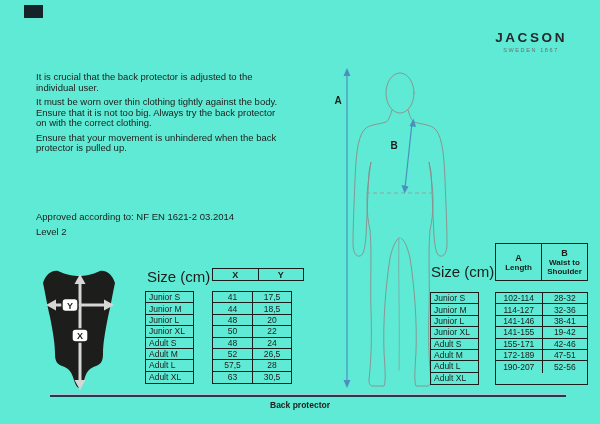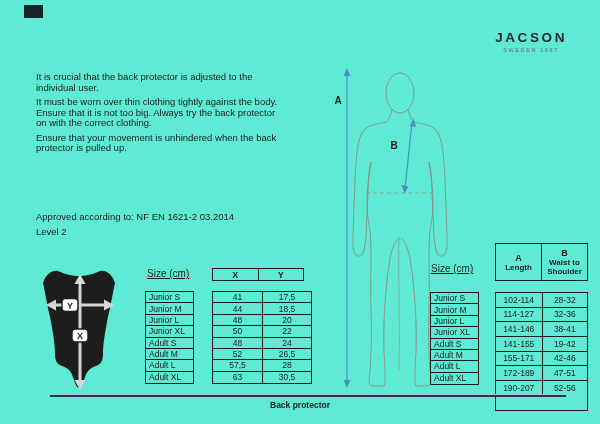--- a/index.html
+++ b/index.html
@@ -17,49 +17,49 @@
   .brand { right:33px; top:30px; text-align:center; }
   .brand-name { font-size:13.5px; font-weight:bold; letter-spacing:2.6px; color:#26262b; }
   .brand-tagline { font-size:5.5px; letter-spacing:1.6px; color:#6d6d72; margin-top:2px; }
 
   
   .instructions { left:36px; top:72px; width:252px; font-size:9.5px; line-height:10.5px; }
   .instructions p { margin:0 0 4px 0; }
   .approved { left:36px; top:210px; width:280px; font-size:9.5px; line-height:14.5px; }
 
   
-  .tbl-label { font-size:10px;text-decoration:underline; }
+  .tbl-label { font-size:15px; }
   .box { border:1px solid #1d1d1b; box-sizing:border-box; display:grid; }
   .hdr-box { grid-auto-flow:column; }
   .hdr-cell { display:flex; flex-direction:column; align-items:center; justify-content:center;
               font-weight:bold; text-align:center; }
   .hdr-cell + .hdr-cell { border-left:1px solid #1d1d1b; }
   .rows-box { grid-auto-flow:row; }
   .row-cell { display:flex; align-items:center; font-size:8.5px; box-sizing:border-box; }
   .row-cell.lbl { padding-left:3px; }
   .rows-box > .row-cell:not(:last-child),
   .vals-box  > .val-row:not(:last-child) { border-bottom:1px solid #1d1d1b; }
   .val-row { display:grid; grid-template-columns:1fr 1fr; box-sizing:border-box; }
   .val-cell { display:flex; align-items:center; justify-content:center; font-size:8.5px; box-sizing:border-box; }
   .val-cell + .val-cell { border-left:1px solid #1d1d1b; }
 
   
   .gt-label   { left:147px; top:268px; }
   .gt-hdr     { left:212px; top:268px; width:92px; height:13px; }
   .gt-hdr .hdr-cell { font-size:9px; }
   .gt-rows    { left:145px; top:291px; width:49px; height:93px; grid-template-rows:repeat(8,1fr); }
-  .gt-vals    { left:212px; top:291px; width:100px; height:93px; display:grid; grid-template-rows:repeat(8,1fr); }
+  .gt-vals    { left:212px; top:291px; width:80px; height:93px; display:grid; grid-template-rows:repeat(8,1fr); }
 
   
   .bt-label   { left:431px; top:263px; }
   .bt-hdr     { left:495px; top:243px; width:93px; height:38px; }
   .bt-letter  { font-size:9px; line-height:10px; }
   .bt-name    { font-size:8px; line-height:9px; text-align:center; width:44px; }
   .bt-rows    { left:430px; top:292px; width:49px; height:93px; grid-template-rows:repeat(8,1fr); }
-  .bt-vals    { left:495px; top:292px; width:93px; height:119px; display:grid; grid-template-rows:repeat(8,1fr); }
+  .bt-vals    { left:495px; top:292px; width:93px; height:93px; display:grid; grid-template-rows:repeat(8,1fr); }
 
   
   .rule-light { left:50px; top:394px; width:516px; height:1px; background:#a9c9d6; }
   .rule-dark  { left:50px; top:395px; width:516px; height:2px; background:#1e3d4c; }
   .footer-caption { left:0; top:400px; width:600px; text-align:center; font-weight:bold; font-size:8.5px; }
 
   svg { position:absolute; overflow:visible; }
   .svg-label { font-family:"Liberation Sans", sans-serif; font-weight:bold; }
 </style>
 </head>

